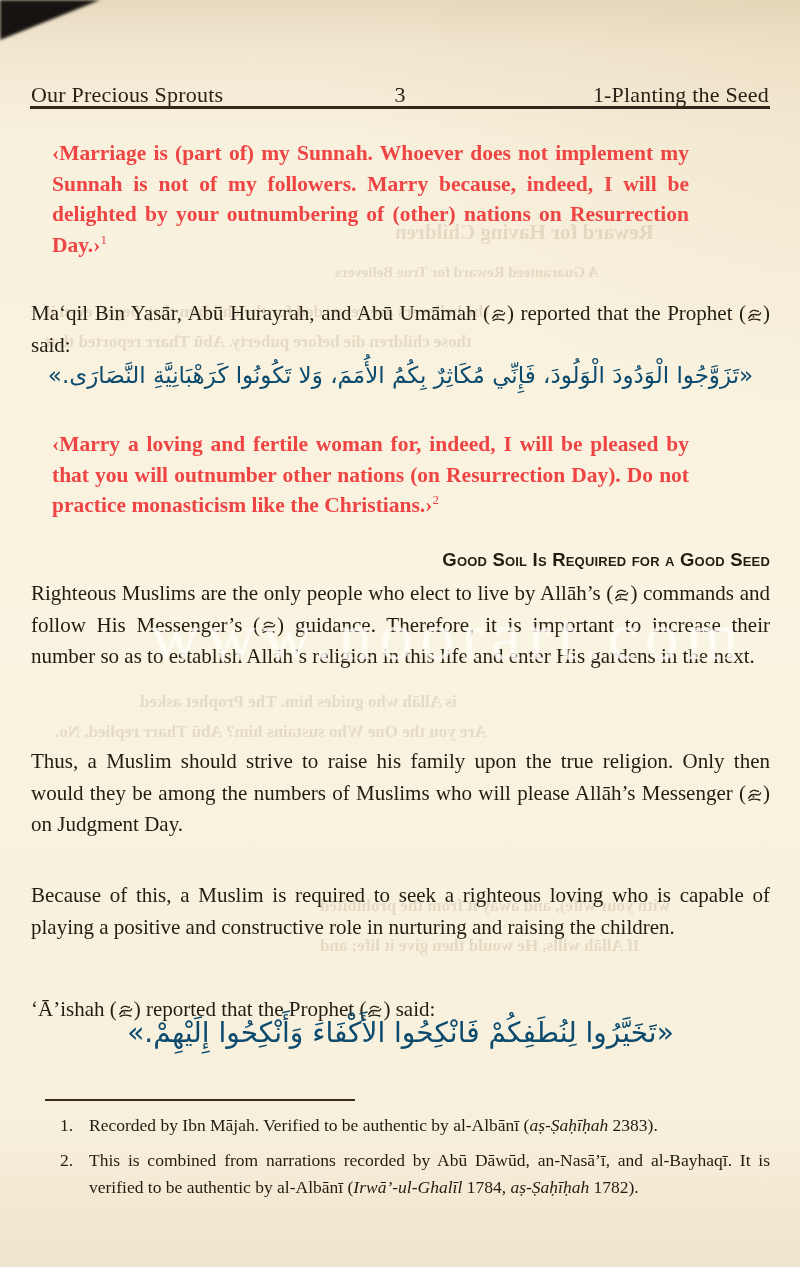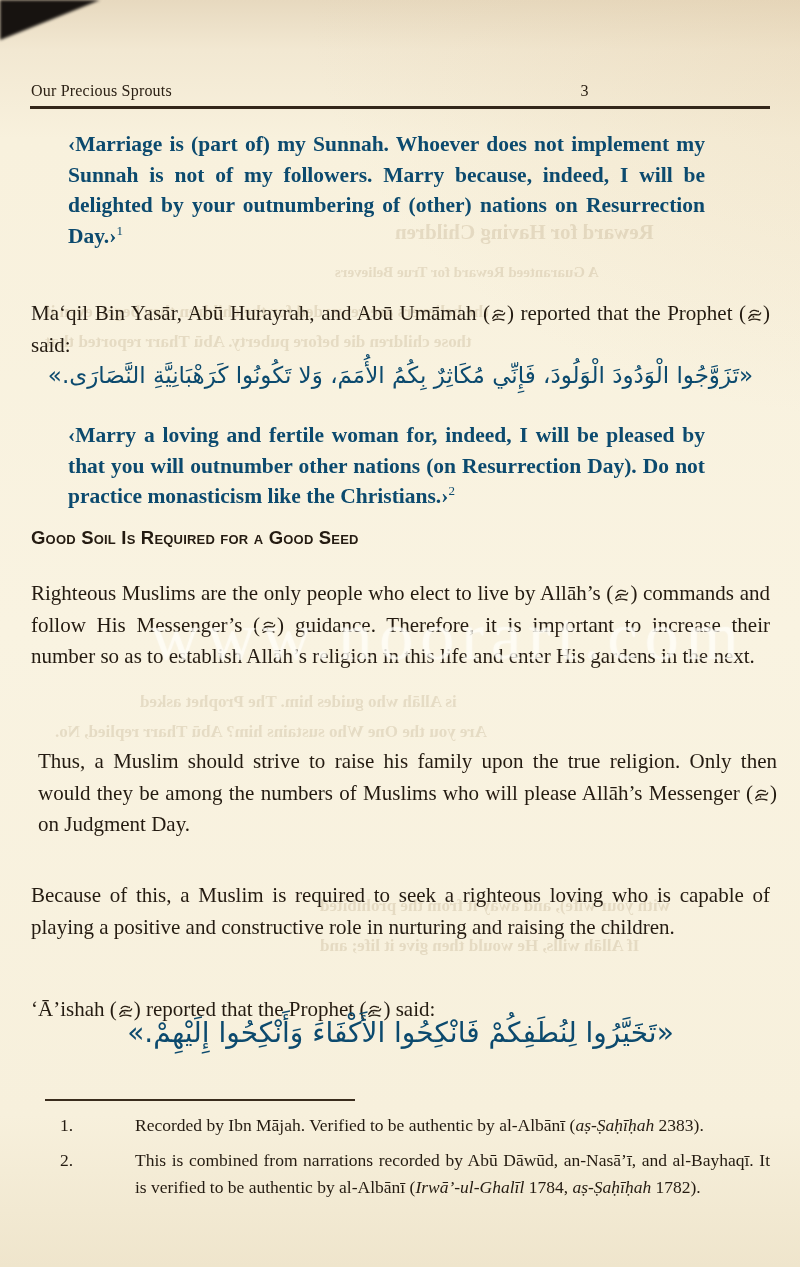--- a/index.html
+++ b/index.html
@@ -7,44 +7,44 @@
     width:800px;height:1267px;position:relative;overflow:hidden;
     background:
       radial-gradient(130% 60% at 110% 0%, rgba(226,205,170,.35) 0%, rgba(226,205,170,0) 55%),
       linear-gradient(180deg,#e7d9bf 0%,#f2e8d2 4%,#f8f1dd 11%,#f9f3e1 50%,#f7f0dc 88%,#efe5cc 100%);
     font-family:"Liberation Serif","DejaVu Serif",serif;
     color:#241b11;
   }
   .corner-shadow{position:absolute;top:0;left:0;width:0;height:0;
     border-top:40px solid #171310;border-right:100px solid transparent;filter:blur(1.5px);}
   .header{position:absolute;top:82px;left:31px;right:31px;display:flex;align-items:baseline;
-    font-size:16px;letter-spacing:.2px;color:#2c2115;}
+    font-size:22px;letter-spacing:.2px;color:#2c2115;}
   .header .h-left{flex:1;text-align:left;}
   .header .h-mid{flex:1;text-align:center;}
   .header .h-right{flex:1;text-align:right;}
   .header-rule{position:absolute;top:106px;left:30px;right:30px;height:2.5px;background:#33271a;}
-  .quote{position:absolute;left:68px;width:637px;font-weight:700;font-size:21.5px;
-    line-height:30.5px;text-align:justify;color:#0c4a6e;}
+  .quote{position:absolute;left:52px;width:637px;font-weight:700;font-size:21.5px;
+    line-height:30.5px;text-align:justify;color:#ef4444;margin-top:9px;}
   .para{position:absolute;left:31px;width:739px;font-size:21px;line-height:31.5px;
     text-align:justify;color:#241b11;}
   .arabic{position:absolute;left:31px;width:739px;direction:rtl;text-align:center;
     font-family:"DejaVu Sans",sans-serif;font-size:23px;color:#0c4a6e;}
   .section-heading{position:absolute;left:31px;width:739px;
     font-family:"Liberation Sans","DejaVu Sans",sans-serif;font-weight:700;font-size:18.5px;
     font-variant:small-caps;letter-spacing:.2px;color:#241b11;}
   .watermark{position:absolute;top:597px;left:0;width:800px;text-align:center;
     font-size:68px;letter-spacing:7px;color:rgba(255,253,245,.62);
     text-shadow:0 0 2px rgba(255,255,255,.55);pointer-events:none;z-index:5;padding-left:48px;}
   .fn-rule{position:absolute;top:1099px;left:45px;width:310px;height:2px;background:#3a2d1d;}
   .footnotes{position:absolute;top:1112px;left:31px;width:739px;font-size:17.5px;
     line-height:27px;color:#241b11;}
   .fn{display:flex;}
   .fn + .fn{margin-top:8px;}
   .fn-num{width:58px;padding-left:29px;box-sizing:border-box;flex:none;}
-  .fn-text{flex:1;text-align:justify;margin-left:46px;}
+  .fn-text{flex:1;text-align:justify;}
   .it{font-style:italic;}
   .sup{font-size:13px;vertical-align:super;line-height:0;font-weight:400;}
   .honorific{display:inline-block;width:17px;height:17px;vertical-align:-3px;color:#2a2014;}
   .honorific svg{width:100%;height:100%;}
   .bleed{position:absolute;transform:scaleX(-1);color:#9b8259;opacity:.2;
     filter:blur(.6px);white-space:nowrap;font-weight:700;pointer-events:none;z-index:0;}
   .content-layer{position:relative;z-index:1;}
 </style>
 </head>
 <body>
@@ -73,44 +73,45 @@
     <div class="bleed" style="left: 320px; top: 936px; font-size: 17px;">If Allāh wills, He would then give it life; and</div>
   </div>
 
 <div class="content-layer">
 
   <div class="corner-shadow"></div>
 
   <div class="header">
     <span class="h-left">Our Precious Sprouts</span>
     <span class="h-mid">3</span>
+    <span class="h-right">1-Planting the Seed</span>
   </div>
   <div class="header-rule"></div>
 
   <div class="quote" style="top:129px;"><span>‹Marriage is (part of) my Sunnah. Whoever does not implement my Sunnah is not of my followers. Marry because, indeed, I will be delighted by your outnumbering of (other) nations on Resurrection Day.›</span><span class="sup">1</span></div>
 
   <div class="para" style="top:298px;font-family:Liberation Serif, serif;"><span>Ma‘qil Bin Yasār, Abū Hurayrah, and Abū Umāmah (</span><span class="honorific"><svg viewBox="0 0 16 16">
           <use href="#sym-honorific"></use>
         </svg></span><span>) reported that the Prophet (</span><span class="honorific"><svg viewBox="0 0 16 16">
           <use href="#sym-honorific"></use>
         </svg></span><span>) said:</span></div>
 
   <div class="arabic" style="top:362px;">«تَزَوَّجُوا الْوَدُودَ الْوَلُودَ، فَإِنِّي مُكَاثِرٌ بِكُمُ الأُمَمَ، وَلا تَكُونُوا كَرَهْبَانِيَّةِ النَّصَارَى.»</div>
 
   <div class="quote" style="top:420px;"><span>‹Marry a loving and fertile woman for, indeed, I will be pleased by that you will outnumber other nations (on Resurrection Day). Do not practice monasticism like the Christians.›</span><span class="sup">2</span></div>
 
-  <div class="section-heading" style="top:527px;">Good Soil Is Required for a Good Seed</div>
+  <div class="section-heading" style="top:549px;text-align:right;">Good Soil Is Required for a Good Seed</div>
 
   <div class="para" style="top:578px;"><span>Righteous Muslims are the only people who elect to live by Allāh’s (</span><span class="honorific"><svg viewBox="0 0 16 16">
           <use href="#sym-honorific"></use>
         </svg></span><span>) commands and follow His Messenger’s (</span><span class="honorific"><svg viewBox="0 0 16 16">
           <use href="#sym-honorific"></use>
         </svg></span><span>) guidance. Therefore, it is important to increase their number so as to establish Allāh’s religion in this life and enter His gardens in the next.</span></div>
 
-  <div class="para" style="top:746px;margin-left:7px;"><span>Thus, a Muslim should strive to raise his family upon the true religion. Only then would they be among the numbers of Muslims who will please Allāh’s Messenger (</span><span class="honorific"><svg viewBox="0 0 16 16">
+  <div class="para" style="top:746px;"><span>Thus, a Muslim should strive to raise his family upon the true religion. Only then would they be among the numbers of Muslims who will please Allāh’s Messenger (</span><span class="honorific"><svg viewBox="0 0 16 16">
           <use href="#sym-honorific"></use>
         </svg></span><span>) on Judgment Day.</span></div>
 
   <div class="para" style="top:880px;">Because of this, a Muslim is required to seek a righteous loving who is capable of playing a positive and constructive role in nurturing and raising the children.</div>
 
   <div class="para" style="top:978px;margin-top:16px;"><span>‘Ā’ishah (</span><span class="honorific"><svg viewBox="0 0 16 16">
           <use href="#sym-honorific"></use>
         </svg></span><span>) reported that the Prophet (</span><span class="honorific"><svg viewBox="0 0 16 16">
           <use href="#sym-honorific"></use>
         </svg></span><span>) said:</span></div>

